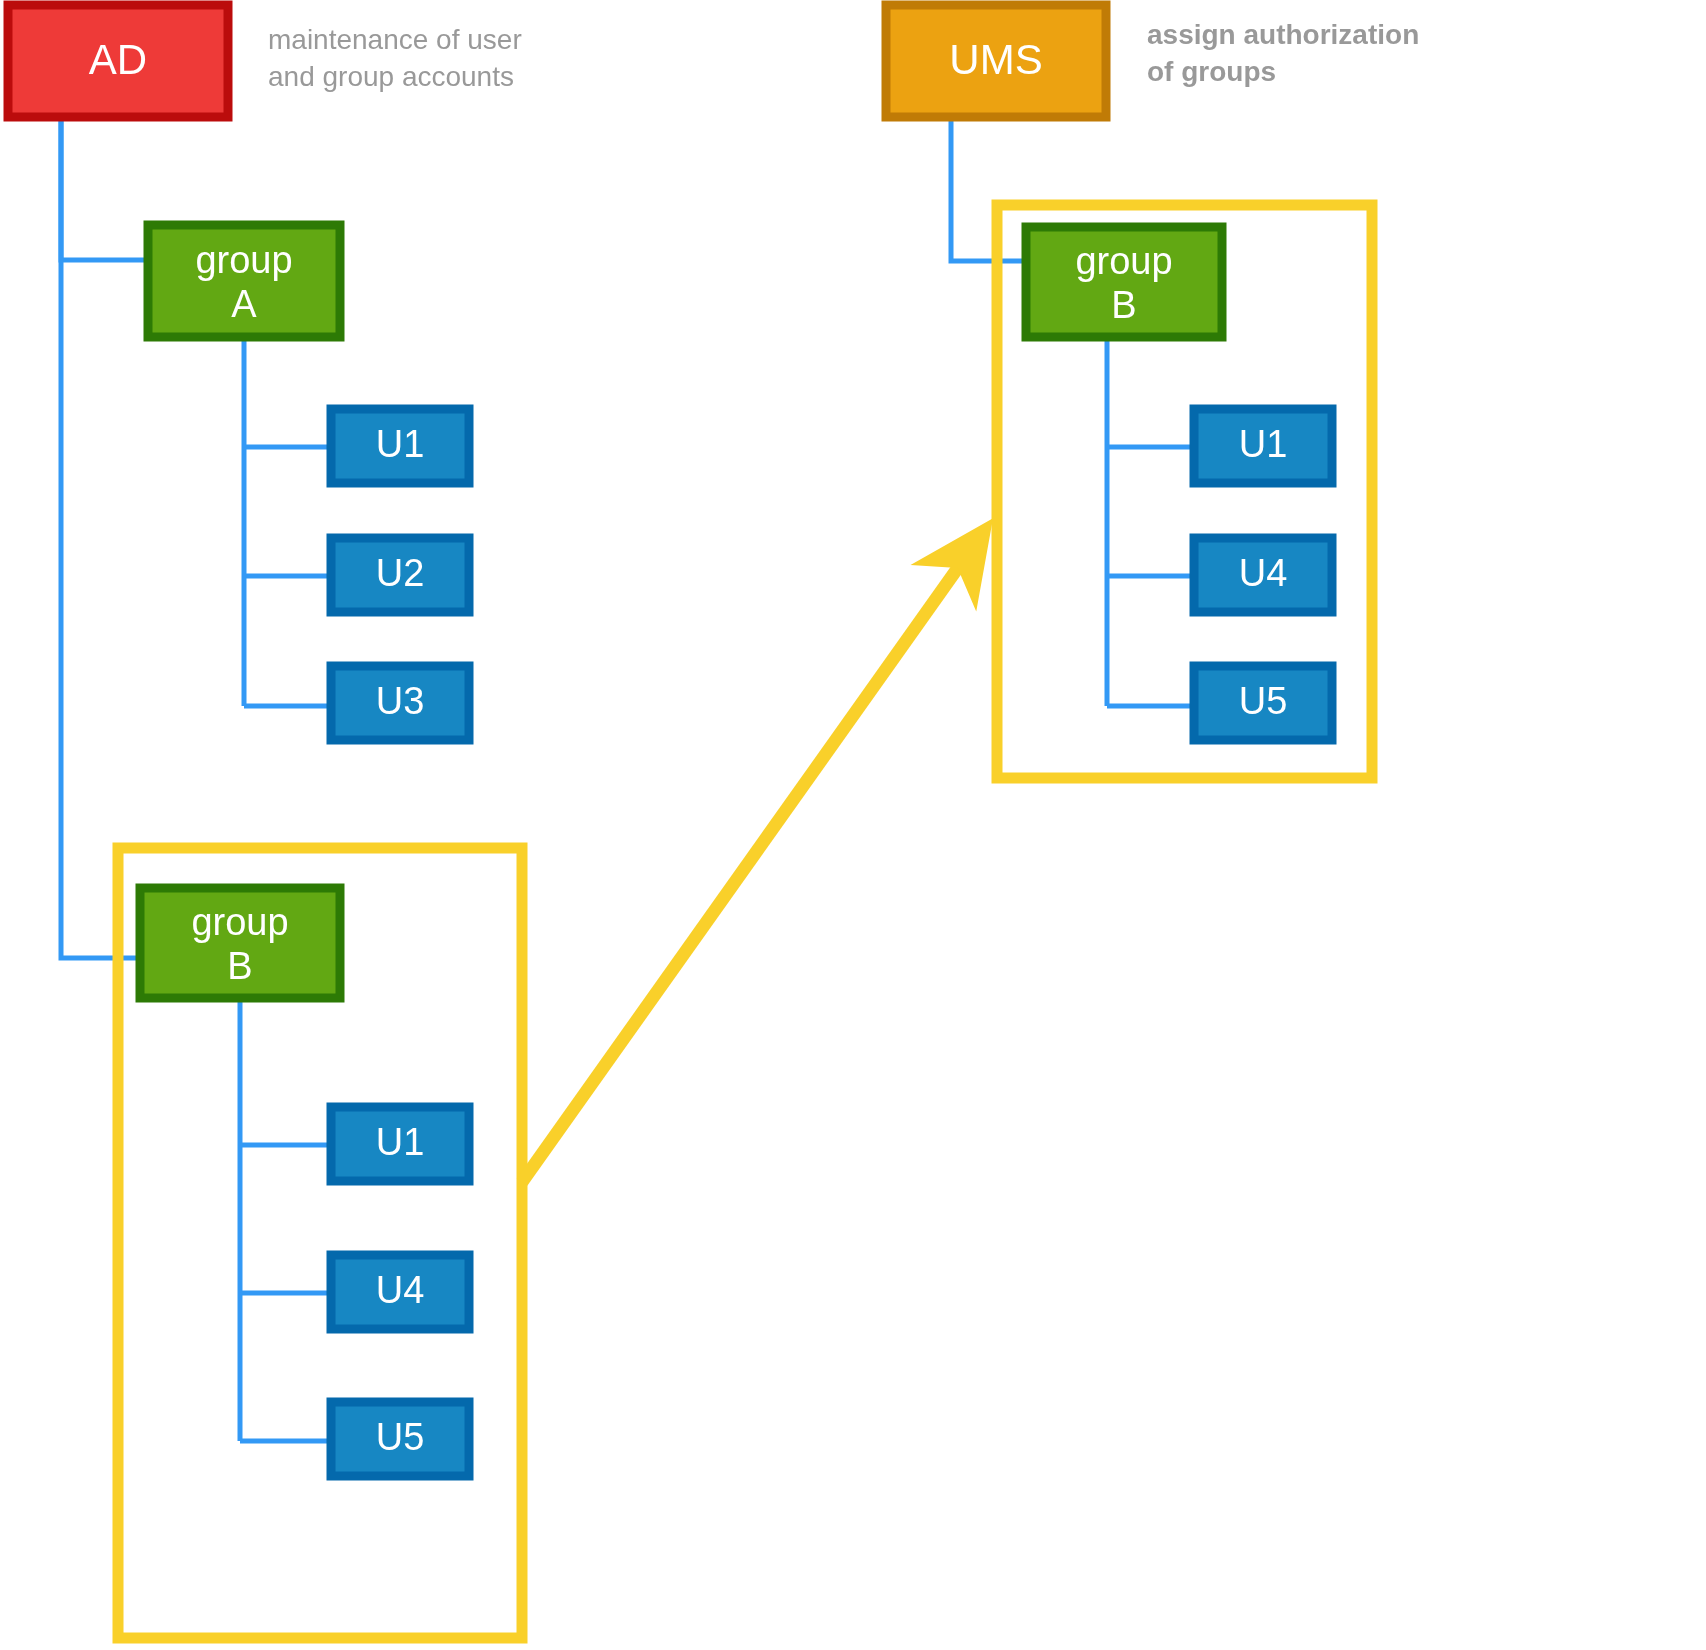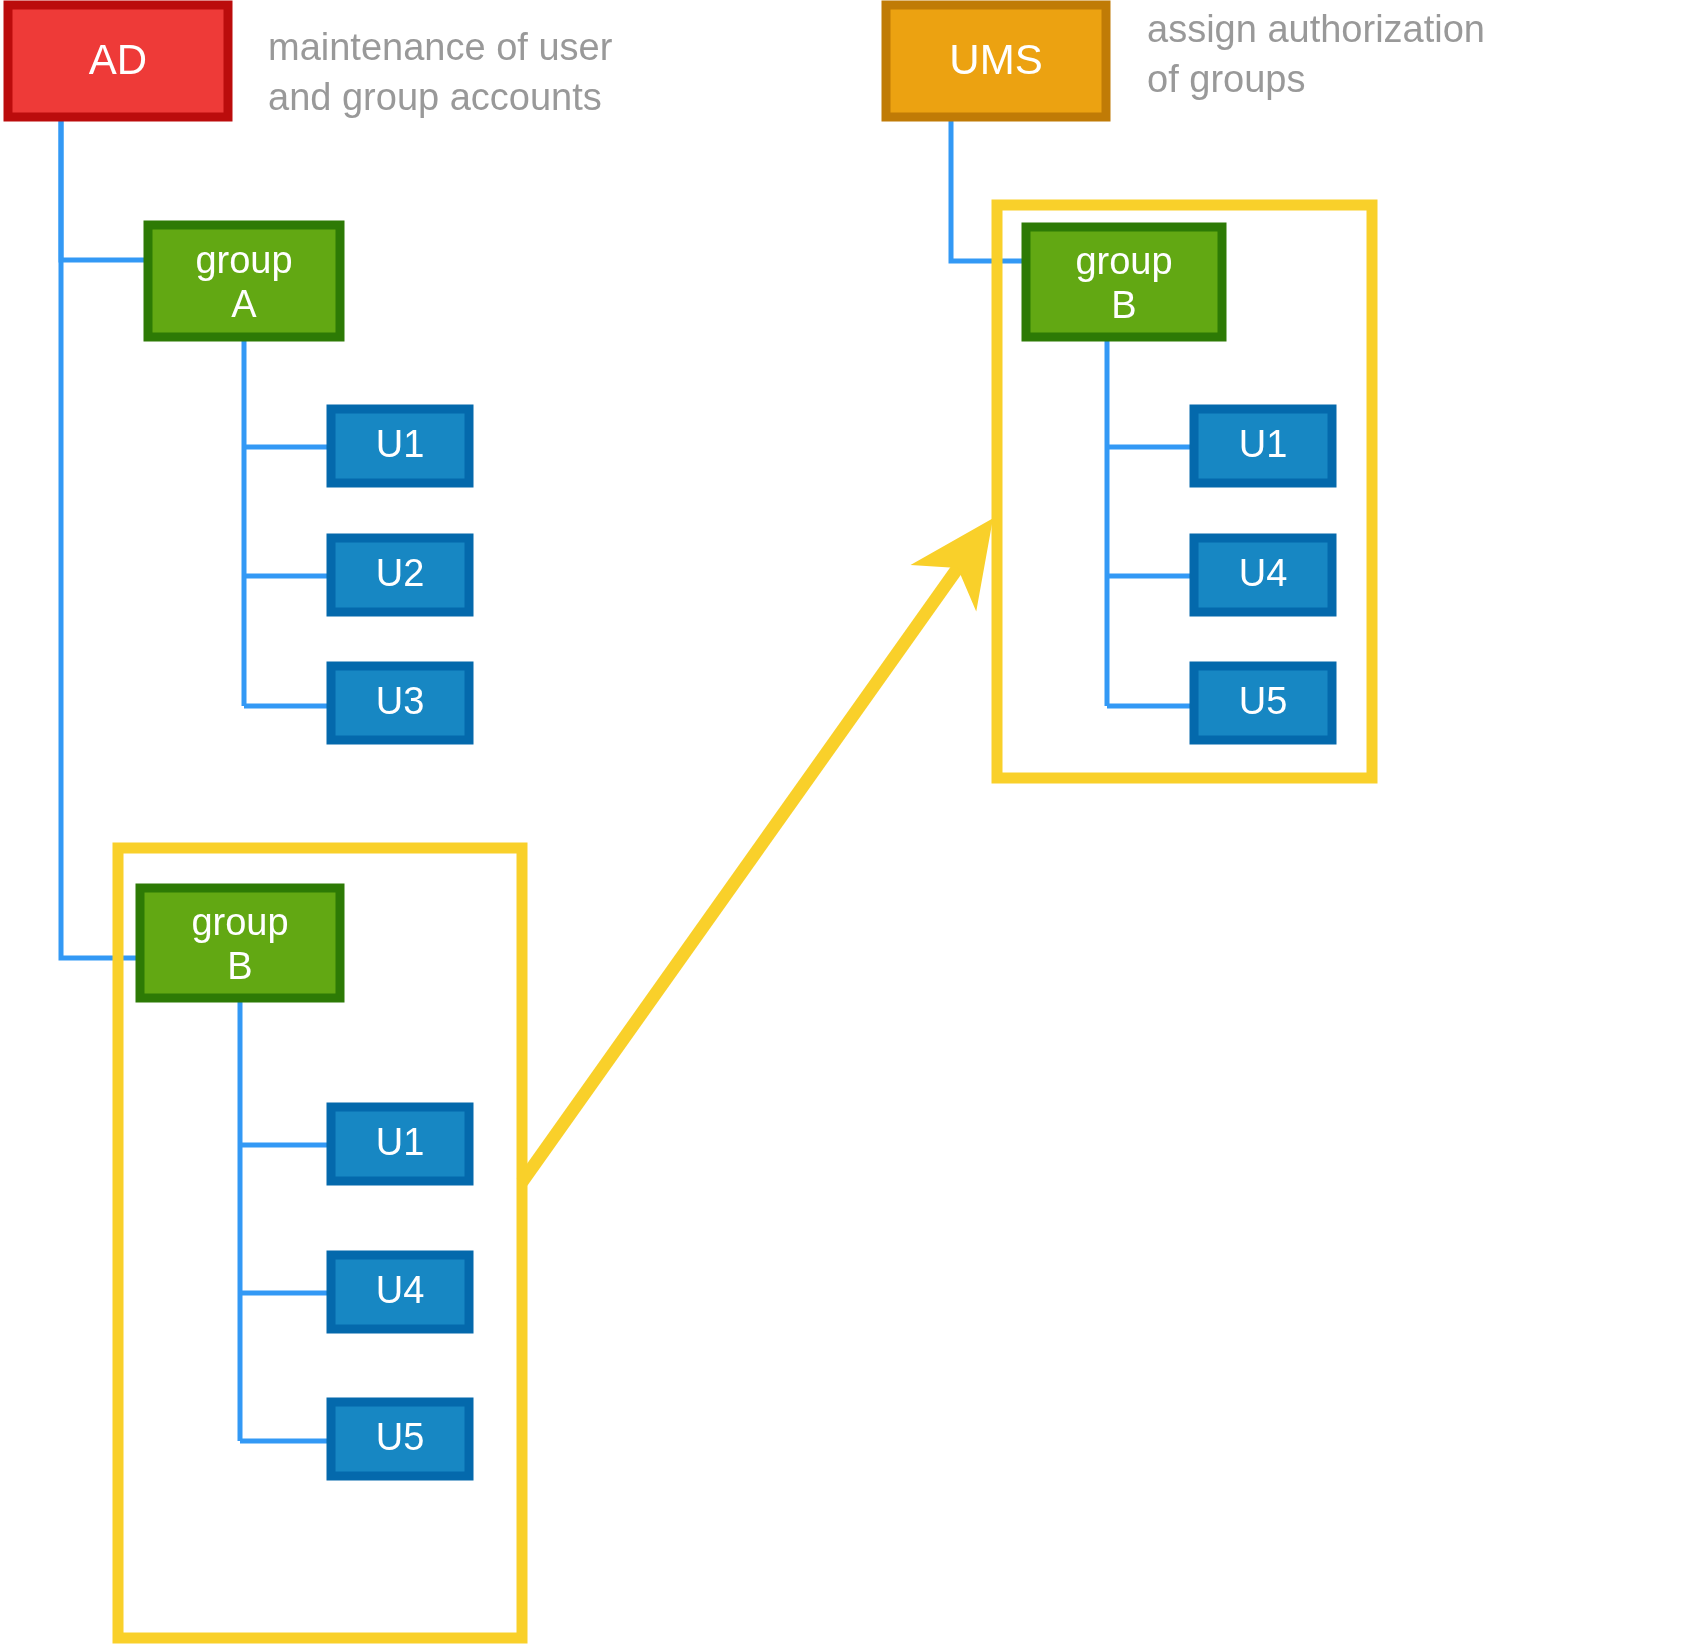--- a/index.html
+++ b/index.html
@@ -1,21 +1,21 @@
 <!DOCTYPE html>
 <html><head>
 <meta charset="utf-8">
 <style>
   html,body{margin:0;padding:0;background:#ffffff;}
   #stage{position:relative;width:1706px;height:1650px;background:#ffffff;
          font-family:"Liberation Sans",sans-serif;overflow:hidden;padding-left:7px;}
   svg{position:absolute;left:0;top:0;width:1706px;height:1650px;}
   .node-label{fill:#ffffff;font-family:"Liberation Sans",sans-serif;
               text-anchor:middle;dominant-baseline:middle;}
-  .annot{position:absolute;color:#999999;font-size:38px;line-height:1.32;
+  .annot{position:absolute;color:#999999;font-size:28px;line-height:1.32;
          font-family:"Liberation Sans",sans-serif;white-space:pre-line;}
 </style>
 </head>
 <body>
 
 <div id="stage">
 
   <svg viewBox="0 0 1706 1650">
     <defs>
       <marker id="arrowYellow" markerWidth="7" markerHeight="7" refX="5.4" refY="3.5" orient="auto" markerUnits="strokeWidth">
@@ -115,16 +115,16 @@
     </g>
     <g>
       <rect x="1194" y="666" width="138" height="74" fill="#1787C3" stroke="#0469AC" stroke-width="9"></rect>
       <text class="node-label" x="1263" y="704" font-size="38">U5</text>
     </g>
   </svg>
 
   <div class="annot" style="left:268px;top:22px;width:420px;">maintenance of user
 and group accounts</div>
 
-  <div class="annot" style="left:1147px;top:4px;width:430px;">assign authorization
+  <div class="annot" style="left:1147px;top:17px;width:430px;font-weight:bold;">assign authorization
 of groups</div>
 
 </div>
 
 </body></html>

